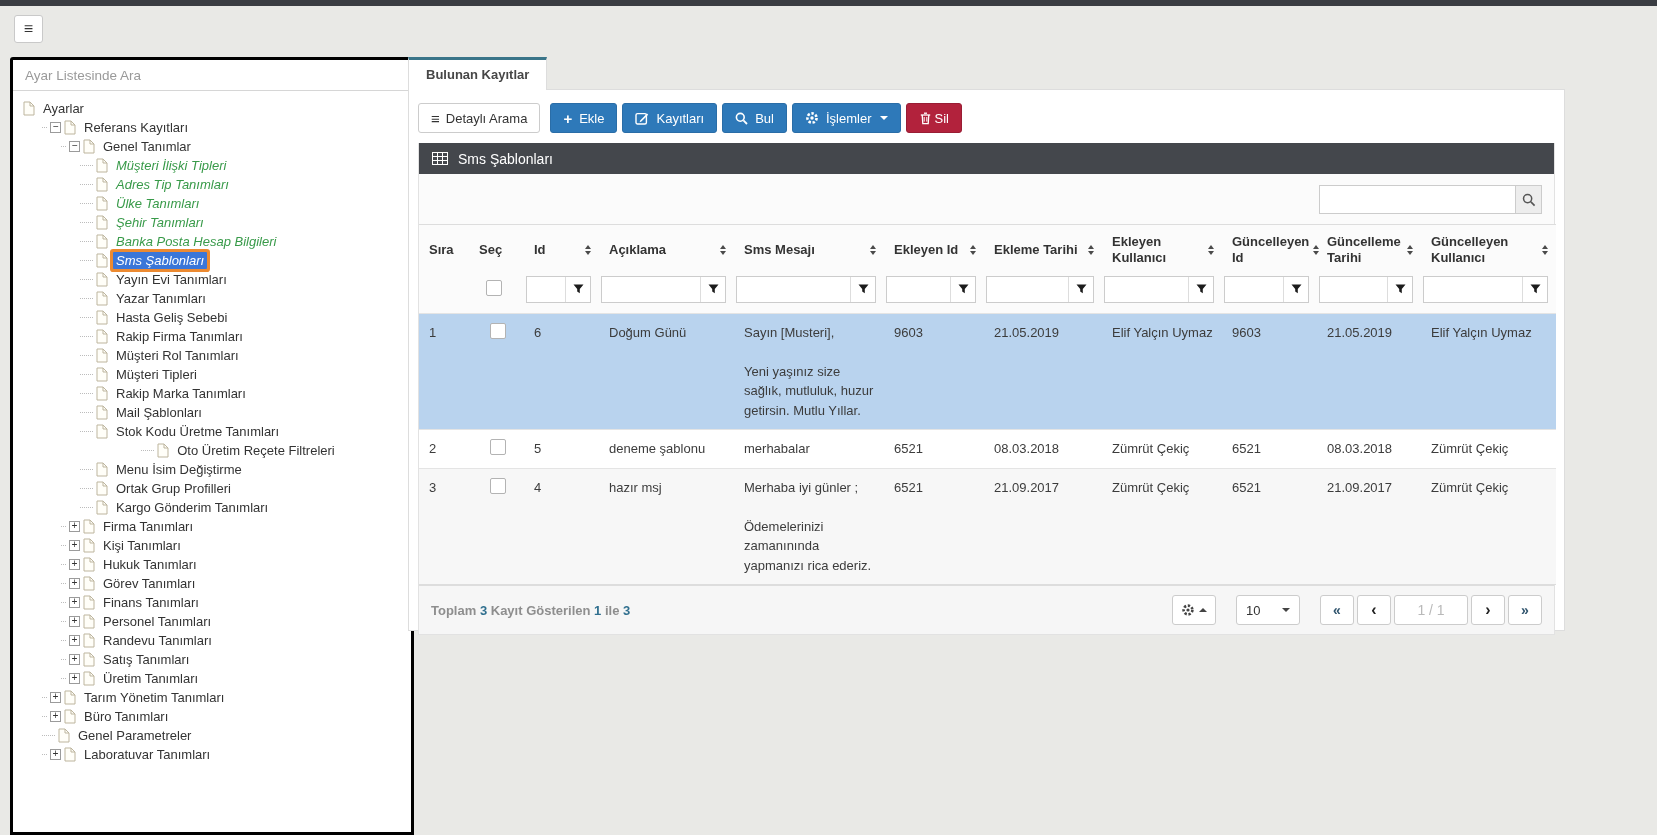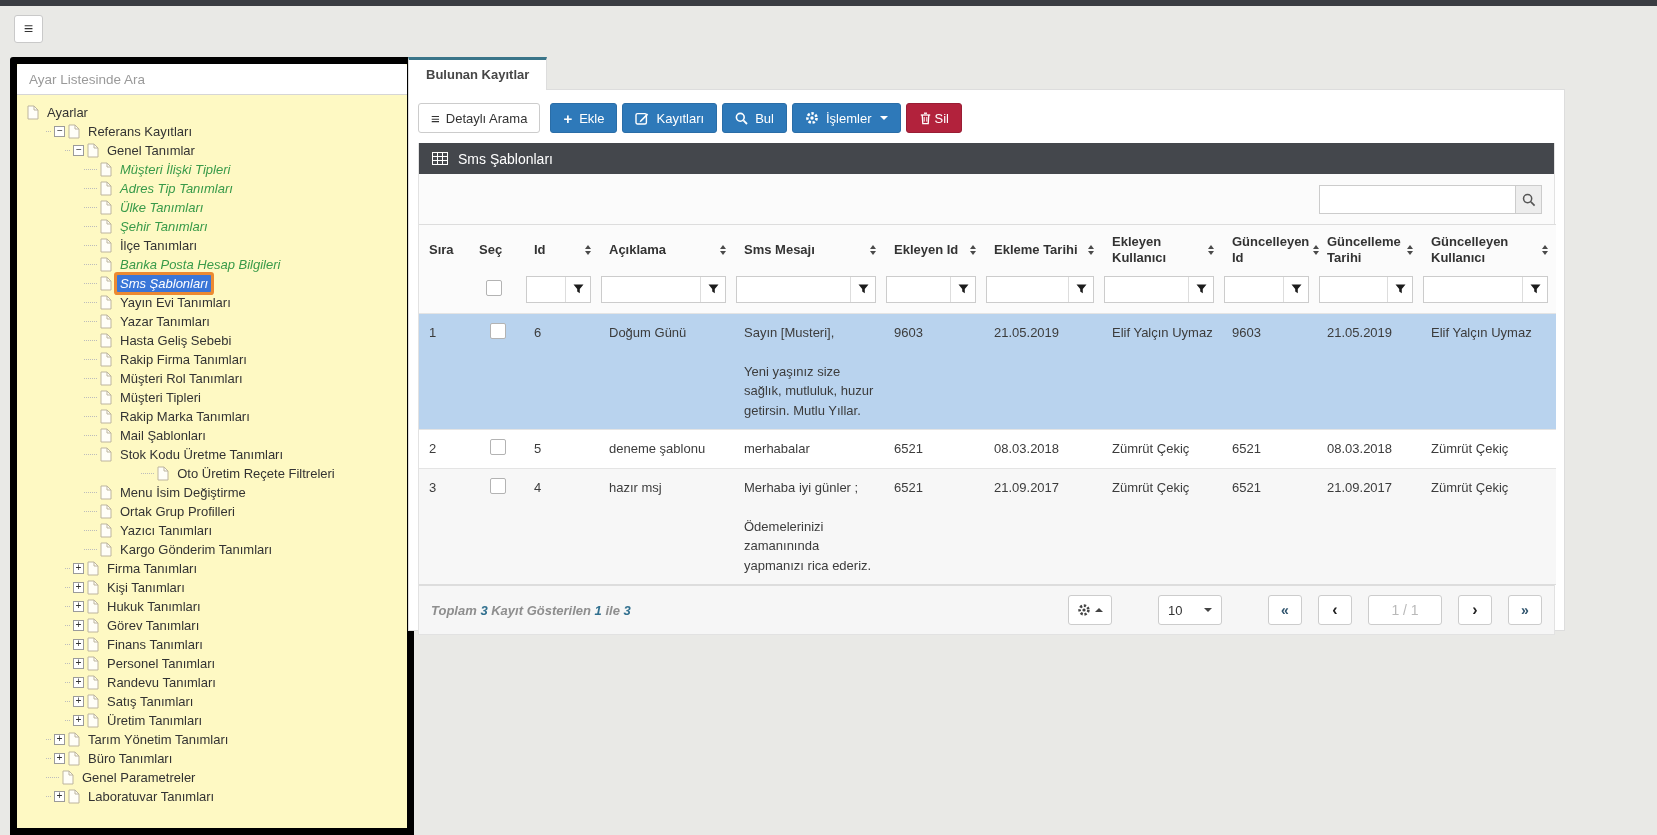--- a/index.html
+++ b/index.html
@@ -14,21 +14,21 @@
   .topbar { position:absolute; left:0; top:0; width:1657px; height:6px; background:#3a3d42; }
   .hamburger-btn {
     position:absolute; left:14px; top:15px; width:29px; height:28px;
     background:#fff; border:1px solid #c9c9c9; border-radius:3px;
     display:flex; align-items:center; justify-content:center;
     font-size:16px; font-weight:bold; color:#333; cursor:pointer;
   }
   
   .sidebar {
     position:absolute; left:10px; top:57px; width:404px; height:778px;
-    background:#fef9c3; border:7px solid #000000; border-radius:3px 3px 0 0;
+    background:#ffffff; border:3px solid #000000; border-radius:3px 3px 0 0;
     overflow:hidden;
   }
   .sidebar-search-input {
     width:100%; height:31px; border:none; border-bottom:1px solid #d6d6d6;
     border-radius:3px 3px 0 0; padding:0 12px; font-size:13.5px; color:#555;
     font-family:"Liberation Sans", sans-serif; outline:none; background:#fff;
   }
   .sidebar-search-input::placeholder { color:#9a9a9a; }
   .tree { padding:8px 12px 4px 10px; }
   .tnode { display:flex; align-items:center; height:19px; white-space:nowrap; cursor:pointer; }
@@ -110,23 +110,23 @@
   tbody tr:nth-child(odd) td { background:#f7f7f7; }
   tbody tr:nth-child(even) td { background:#fff; }
   tbody tr.selected td { background:#b9d3ee; }
   .cell-multiline { white-space:pre-line; line-height:1.5; }
   .flex-spacer { flex:1; background:#fdfdfd; }
   
   .grid-footer {
     flex:0 0 auto; display:flex; justify-content:space-between; align-items:center;
     border-top:1px solid #ddd; background:#f6f6f6; padding:9px 12px;
   }
-  .summary { font-style:italic; font-weight:bold; color:#8e8e8e; }
+  .summary { font-weight:bold; color:#8e8e8e; }
   .summary .num { color:#31708f; }
-  .pager { display:flex; align-items:flex-end; gap:16px; }
+  .pager { display:flex; align-items:flex-end; gap:3px; }
   .pager .gap { width:14px; }
   .pager-btn {
     height:30px; min-width:34px; padding:0 8px; border:1px solid #ccc; background:#fff;
     border-radius:3px; display:inline-flex; align-items:center; justify-content:center;
     color:#31556e; font-size:14px; font-weight:bold; cursor:pointer;
   }
   .pager-btn.dark { color:#222; font-size:16px; }
   .page-indicator { min-width:74px; color:#b9b9b9; font-weight:normal; cursor:default; }
   .page-size {
     height:30px; width:64px; border:1px solid #ccc; border-radius:3px; background:#fff;
@@ -224,31 +224,20 @@
   </div>
       <div class="tnode" style="padding-left: 57px;">
     <span class="tconn"></span>
 
     <span class="file-icon">
       <svg width="12" height="15" viewBox="0 0 12 15">
             <path d="M1 1h6l4 4v9H1z" fill="#fffef8" stroke="#bdb59e"></path>
             <path d="M7 1v4h4" fill="none" stroke="#bdb59e"></path>
           </svg>
     </span>
-    <span class="tlabel s-normal">İlçe Tanımları</span>
-  </div>
-      <div class="tnode" style="padding-left: 57px;">
-    <span class="tconn"></span>
-
-    <span class="file-icon">
-      <svg width="12" height="15" viewBox="0 0 12 15">
-            <path d="M1 1h6l4 4v9H1z" fill="#fffef8" stroke="#bdb59e"></path>
-            <path d="M7 1v4h4" fill="none" stroke="#bdb59e"></path>
-          </svg>
-    </span>
     <span class="tlabel s-green">Banka Posta Hesap Bilgileri</span>
   </div>
       <div class="tnode" style="padding-left: 57px;">
     <span class="tconn"></span>
 
     <span class="file-icon">
       <svg width="12" height="15" viewBox="0 0 12 15">
             <path d="M1 1h6l4 4v9H1z" fill="#fffef8" stroke="#bdb59e"></path>
             <path d="M7 1v4h4" fill="none" stroke="#bdb59e"></path>
           </svg>
@@ -379,31 +368,20 @@
       <div class="tnode" style="padding-left: 57px;">
     <span class="tconn"></span>
 
     <span class="file-icon">
       <svg width="12" height="15" viewBox="0 0 12 15">
             <path d="M1 1h6l4 4v9H1z" fill="#fffef8" stroke="#bdb59e"></path>
             <path d="M7 1v4h4" fill="none" stroke="#bdb59e"></path>
           </svg>
     </span>
     <span class="tlabel s-normal">Ortak Grup Profilleri</span>
-  </div>
-      <div class="tnode" style="padding-left: 57px;">
-    <span class="tconn"></span>
-
-    <span class="file-icon">
-      <svg width="12" height="15" viewBox="0 0 12 15">
-            <path d="M1 1h6l4 4v9H1z" fill="#fffef8" stroke="#bdb59e"></path>
-            <path d="M7 1v4h4" fill="none" stroke="#bdb59e"></path>
-          </svg>
-    </span>
-    <span class="tlabel s-normal">Yazıcı Tanımları</span>
   </div>
       <div class="tnode" style="padding-left: 57px; text-align: right;">
     <span class="tconn"></span>
 
     <span class="file-icon">
       <svg width="12" height="15" viewBox="0 0 12 15">
             <path d="M1 1h6l4 4v9H1z" fill="#fffef8" stroke="#bdb59e"></path>
             <path d="M7 1v4h4" fill="none" stroke="#bdb59e"></path>
           </svg>
     </span>

